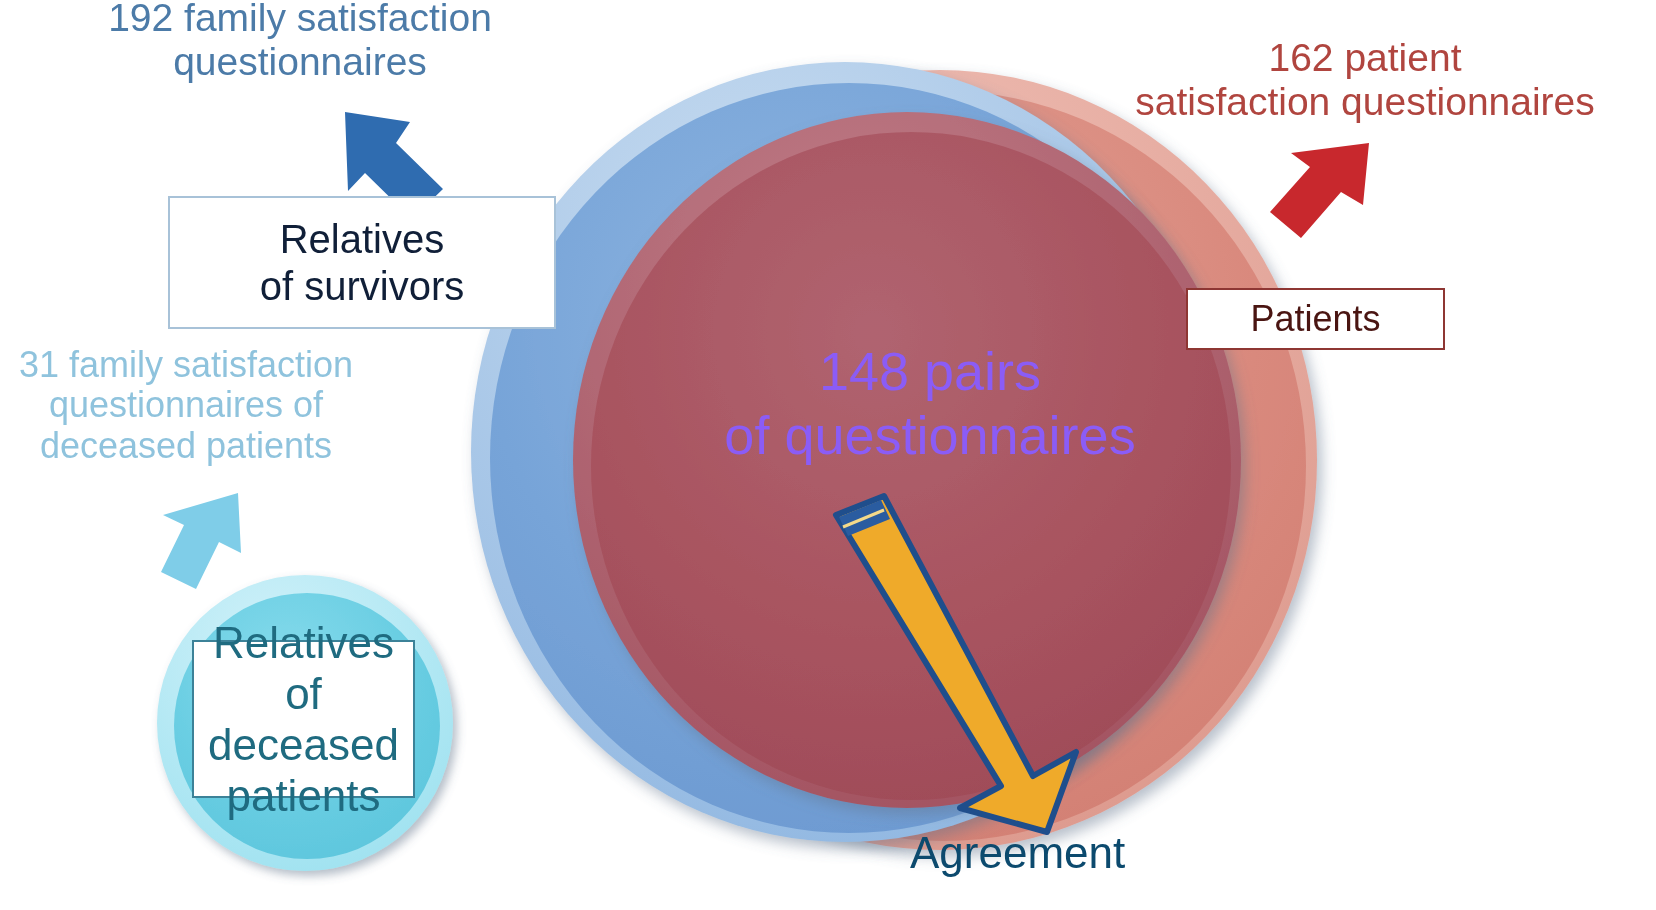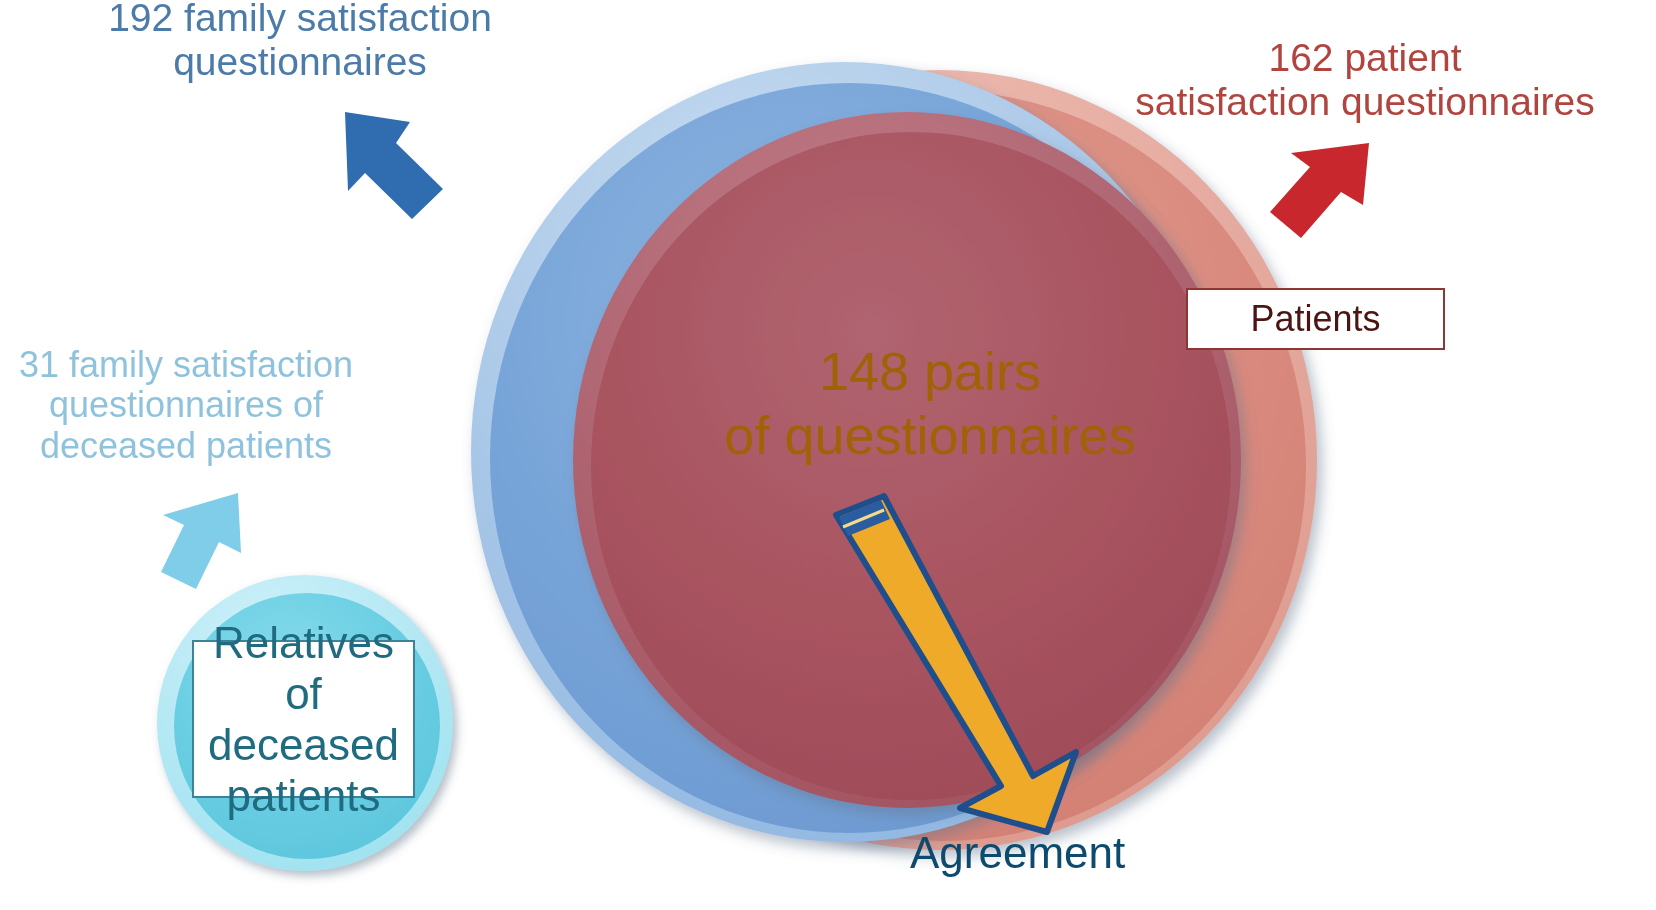--- a/index.html
+++ b/index.html
@@ -81,21 +81,21 @@
     border: 2px solid #3c8298;
     color: #1f6b80;
     font-size: 44px;
   }
 
   
   #label-center {
     position: absolute;
     left: 620px; top: 340px; width: 620px;
     text-align: center;
-    color: #a16207;
+    color: #8b5cf6;
     font-size: 54px;
     line-height: 1.18;
     white-space: pre-line;
   }
 </style>
 </head>
 <body>
 
 <div id="stage">
 
@@ -189,20 +189,22 @@
 
   <div class="anno" id="anno-patient-162">162 patient
 satisfaction questionnaires</div>
 
   <div class="anno" id="anno-family-31">31 family satisfaction
 questionnaires of
 deceased patients</div>
 
   <div class="anno" id="anno-agreement">Agreement</div>
 
+  <div class="box" id="box-relatives-survivors">Relatives
+of survivors</div>
 
   <div class="box" id="box-patients">Patients</div>
 
   <div class="box" id="box-relatives-deceased">Relatives of
 deceased
 patients</div>
 
   <div id="label-center">148 pairs
 of questionnaires</div>
 

